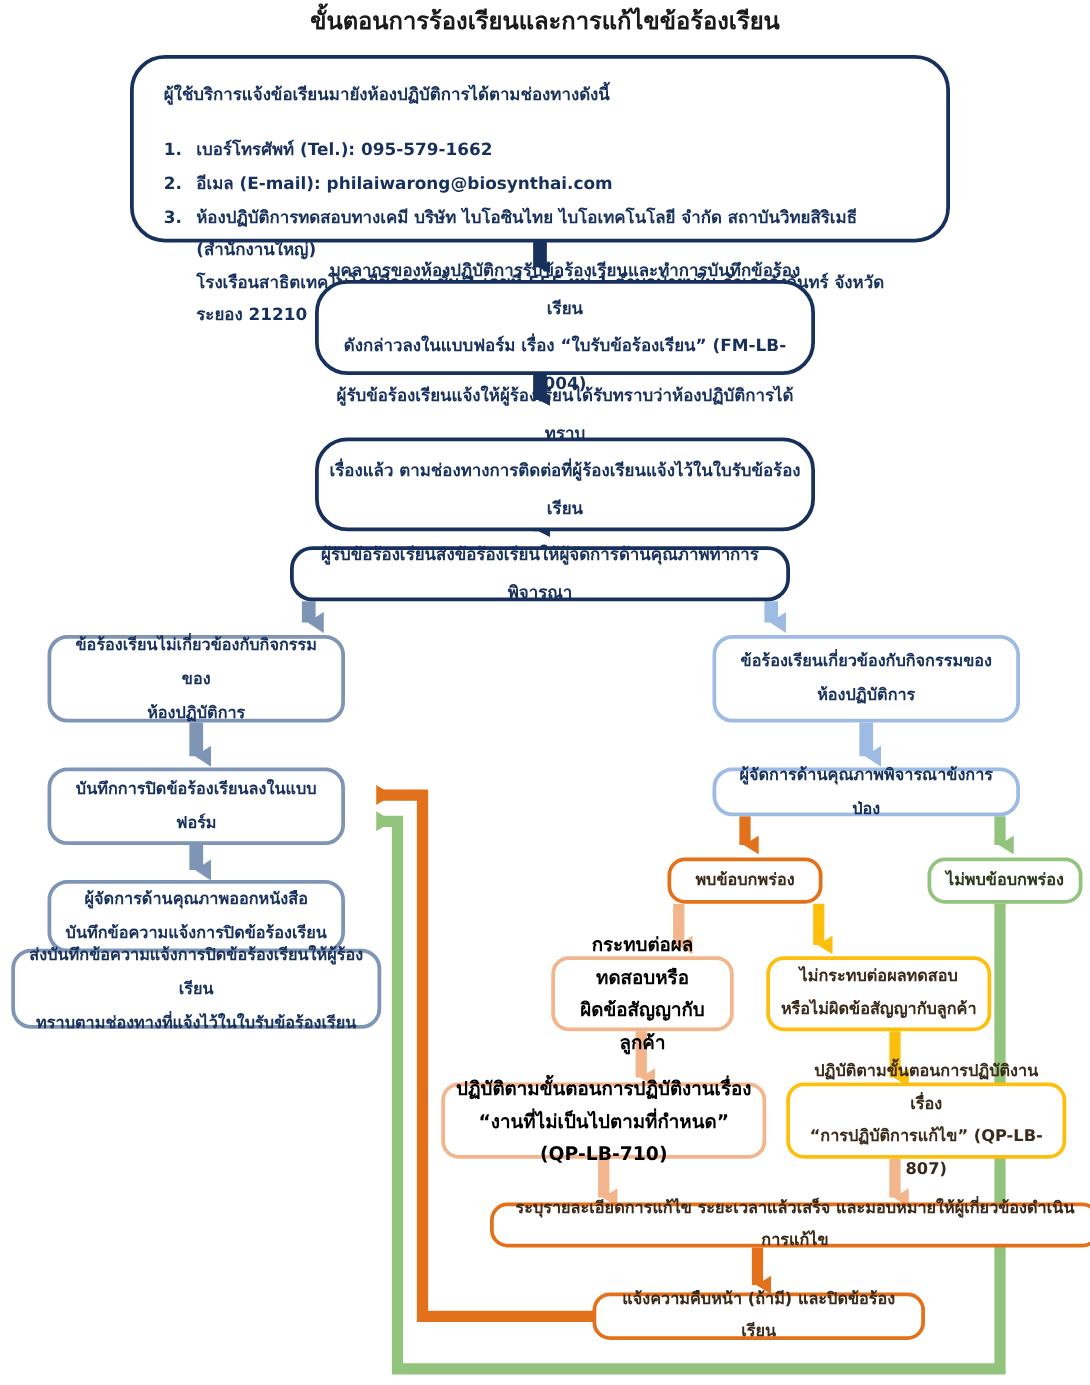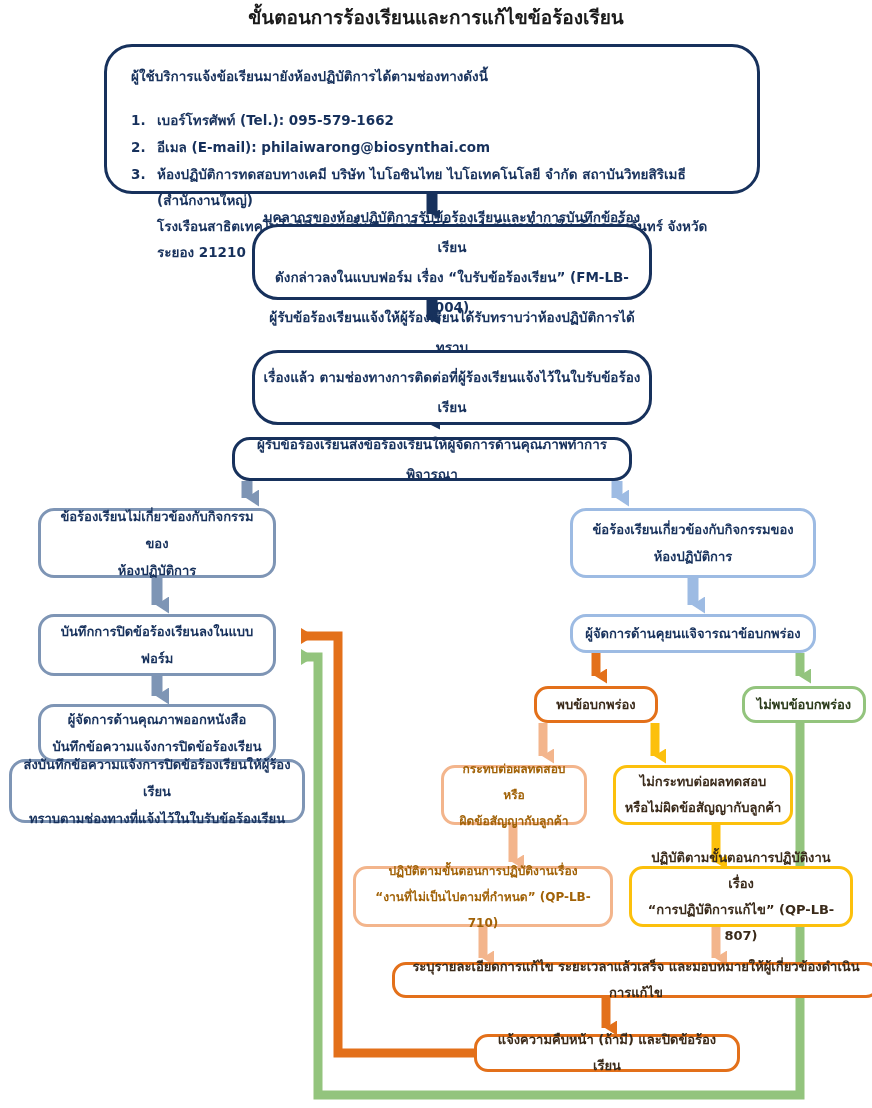--- a/index.html
+++ b/index.html
@@ -94,23 +94,23 @@
     color: #3a2a1a;
     font-weight: bold;
     font-size: 13px;
     line-height: 26px;
   }
   
   .salmon {
     border-color: #f3b58c;
     border-width: 3.5px;
     border-radius: 14px;
-    color: #a16207;
-    font-weight: bold;
-    font-size: 12px;
+    color: #000000;
+    font-weight: bold;
+    font-size: 15px;
     line-height: 26px;
   }
   
   .amber {
     border-color: #fcc00c;
     border-width: 3.5px;
     border-radius: 14px;
     color: #3a2a1a;
     font-weight: bold;
     font-size: 13px;
@@ -360,21 +360,21 @@
 
   <div class="node lightblue" style="left:570px; top:508px; width:246px; height:70px;">
     <div class="txt">
       <div>ข้อร้องเรียนเกี่ยวข้องกับกิจกรรมของ</div>
       <div>ห้องปฏิบัติการ</div>
     </div>
   </div>
 
   <div class="node lightblue" style="left:570px; top:614px; width:246px; height:39px;">
     <div class="txt">
-      <div>ผู้จัดการด้านคุยนแจิจารณาข้อบกพร่อง</div>
+      <div>ผู้จัดการด้านคุณภาพพิจารณาข้งการป่อง</div>
     </div>
   </div>
 
   <div class="node orange" style="left:534px; top:686px; width:124px; height:37px;">
     <div class="txt">
       <div>พบข้อบกพร่อง</div>
     </div>
   </div>
 
   <div class="node green" style="left:742px; top:686px; width:124px; height:37px;">

